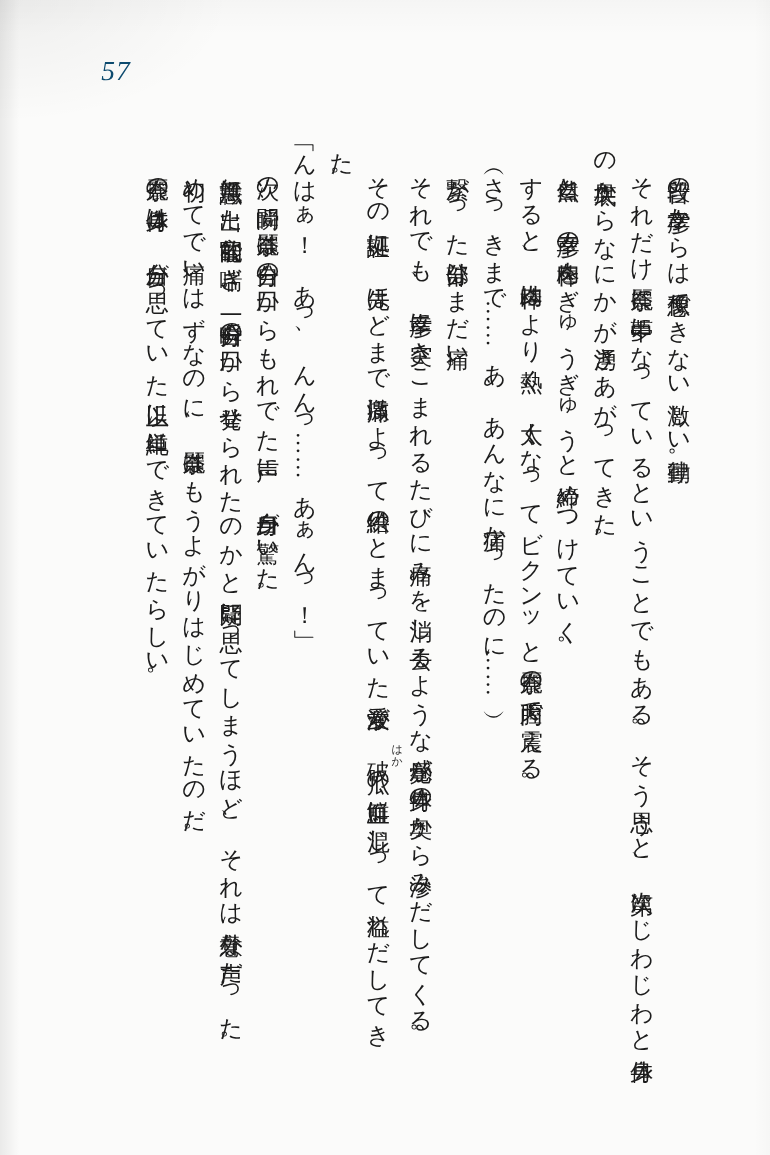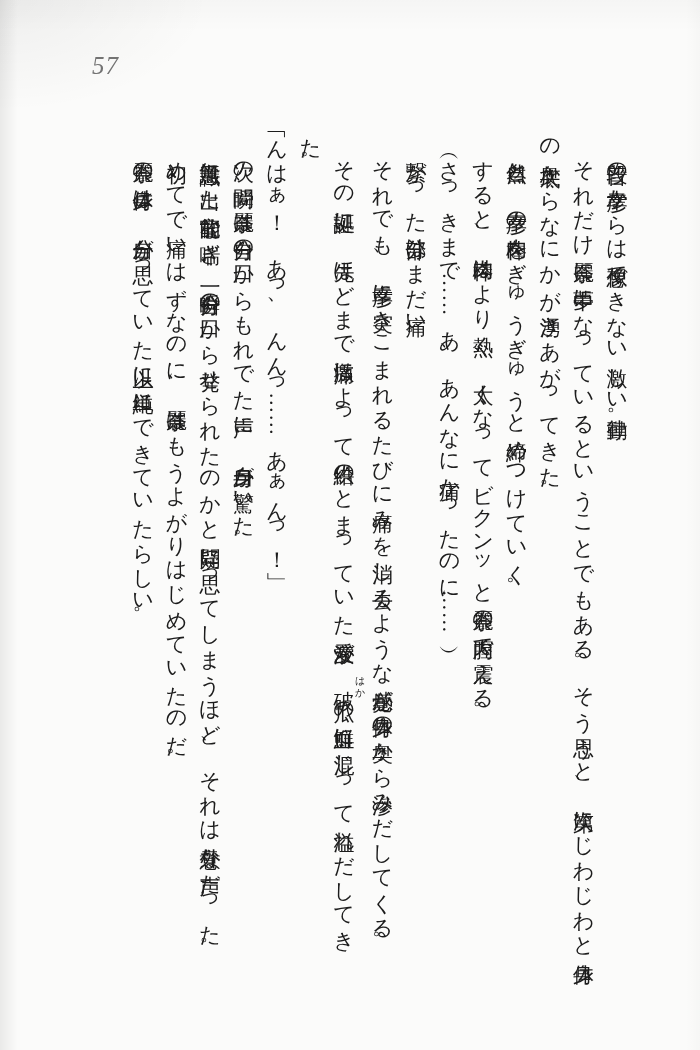--- a/index.html
+++ b/index.html
@@ -31,21 +31,21 @@
       linear-gradient(180deg, rgba(0,0,0,0.025), rgba(0,0,0,0) 3%),
       radial-gradient(ellipse 300px 160px at 0% 0%, rgba(0,0,0,0.05), rgba(0,0,0,0) 70%);
   }
   .page-number {
     position: absolute;
     top: 52px;
     left: 92px;
     font-size: 25px;
     font-style: italic;
     letter-spacing: 1px;
-    color: #737373;
+    color: #0c4a6e;
   }
   .text-area {
     position: absolute;
     top: 124px;
     right: 67px;
     height: 842px;
     writing-mode: vertical-rl;
     text-orientation: mixed;
     font-size: 21px;
     line-height: 33.5px;

